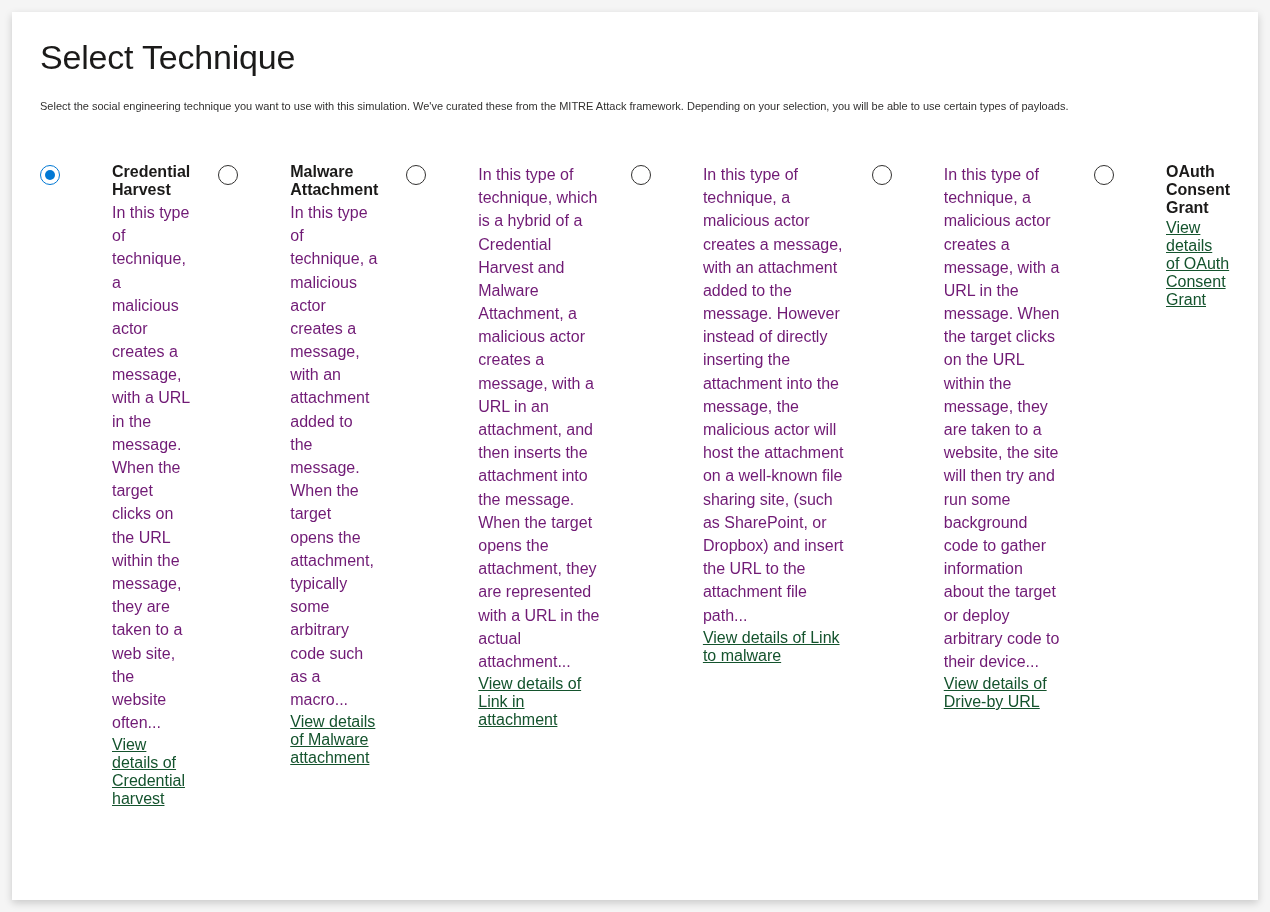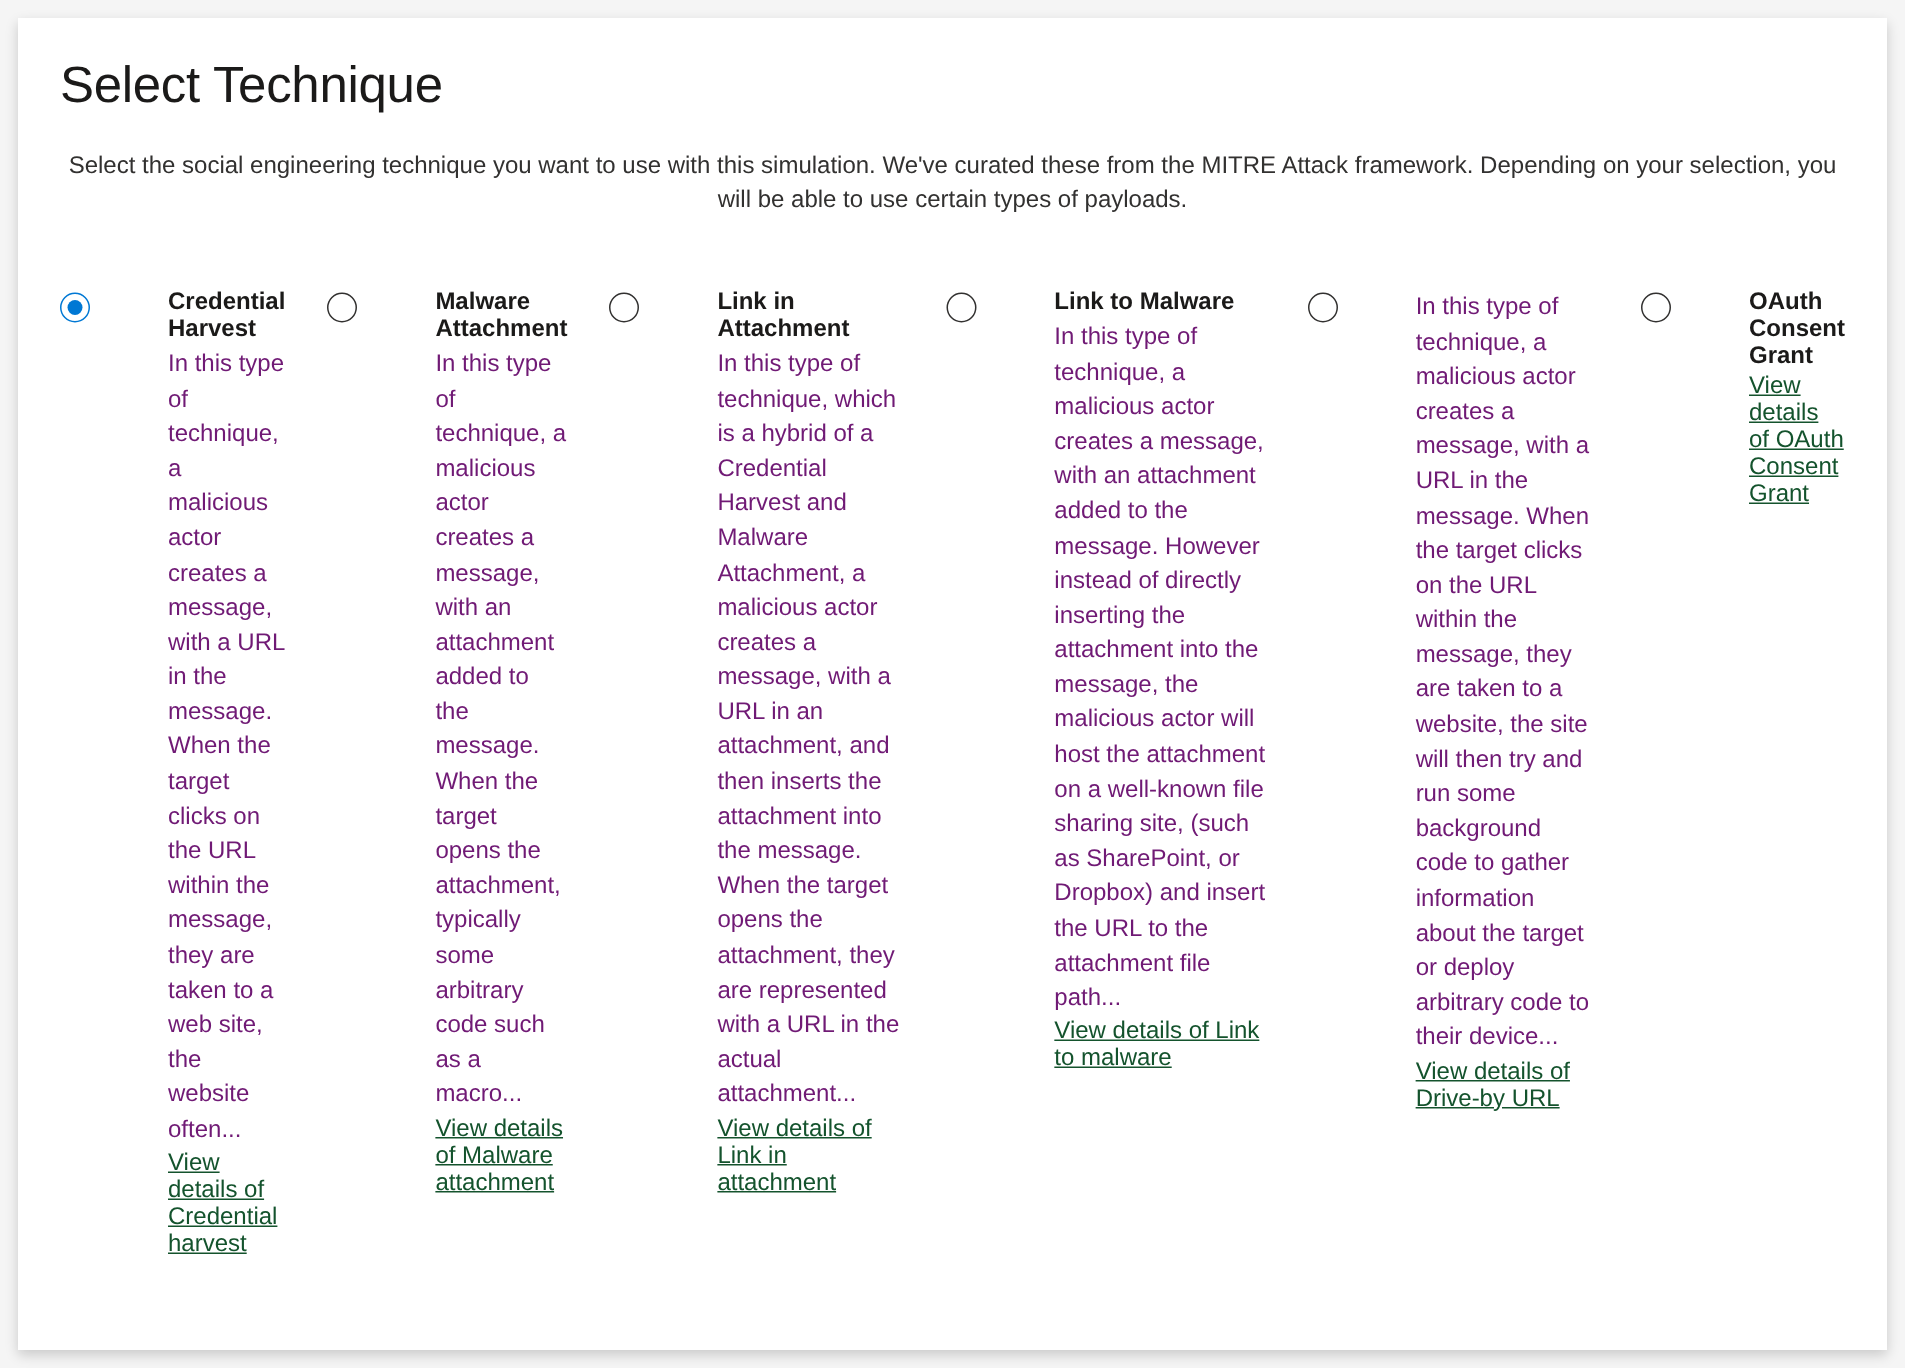--- a/index.html
+++ b/index.html
@@ -20,25 +20,24 @@
       box-shadow: 0 3px 8px rgba(0,0,0,0.18);
     }
     .page-title {
       font-size: 34px;
       font-weight: 400;
       color: #1b1a19;
       margin-bottom: 22px;
       letter-spacing: -0.2px;
     }
     .page-description {
-      font-size: 16px;
+      font-size: 11px;
       color: #323130;
       line-height: 1.45;
       margin-bottom: 48px;
-      text-align: center;
     }
     .options {
       display: flex;
       flex-direction: row;
       gap: 28px;
     }
     .option-row {
       display: flex;
       align-items: flex-start;
       gap: 0;
@@ -125,32 +124,30 @@
         <div class="option-description">In this type of technique, a malicious actor creates a message, with an attachment added to the message. When the target opens the attachment, typically some arbitrary code such as a macro...</div>
         <a class="option-link">View details of Malware attachment</a>
       </div>
     </div>
 
     <div class="option-row">
       <div class="radio-col">
         <span class="radio"></span>
       </div>
       <div class="content-col">
-        <div class="option-title">Link in Attachment</div>
         <div class="option-description">In this type of technique, which is a hybrid of a Credential Harvest and Malware Attachment, a malicious actor creates a message, with a URL in an attachment, and then inserts the attachment into the message. When the target opens the attachment, they are represented with a URL in the actual attachment...</div>
         <a class="option-link">View details of Link in attachment</a>
       </div>
     </div>
 
     <div class="option-row">
       <div class="radio-col">
         <span class="radio"></span>
       </div>
       <div class="content-col">
-        <div class="option-title">Link to Malware</div>
         <div class="option-description">In this type of technique, a malicious actor creates a message, with an attachment added to the message. However instead of directly inserting the attachment into the message, the malicious actor will host the attachment on a well-known file sharing site, (such as SharePoint, or Dropbox) and insert the URL to the attachment file path...</div>
         <a class="option-link">View details of Link to malware</a>
       </div>
     </div>
 
     <div class="option-row">
       <div class="radio-col">
         <span class="radio"></span>
       </div>
       <div class="content-col">

